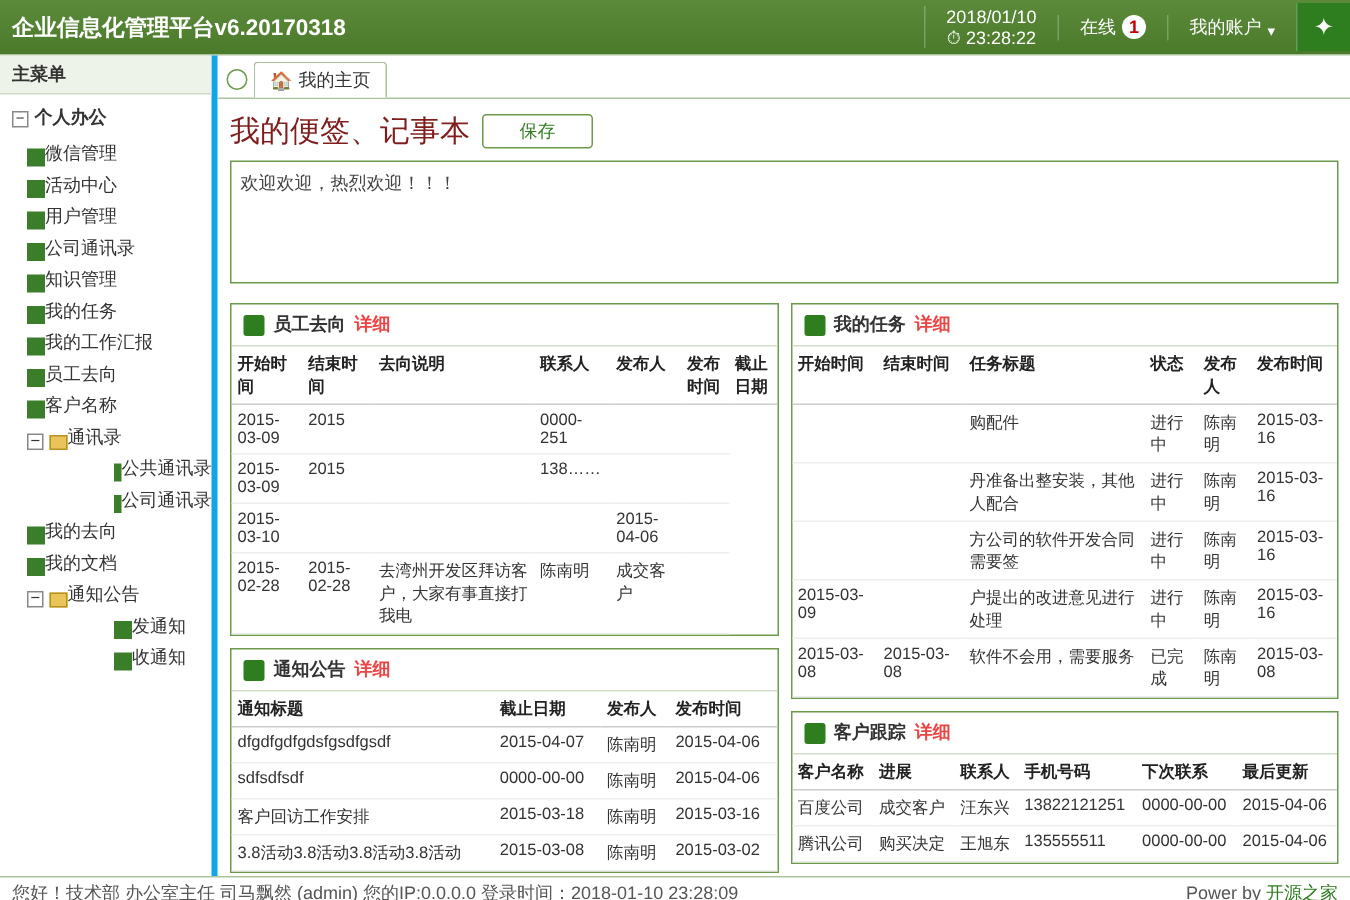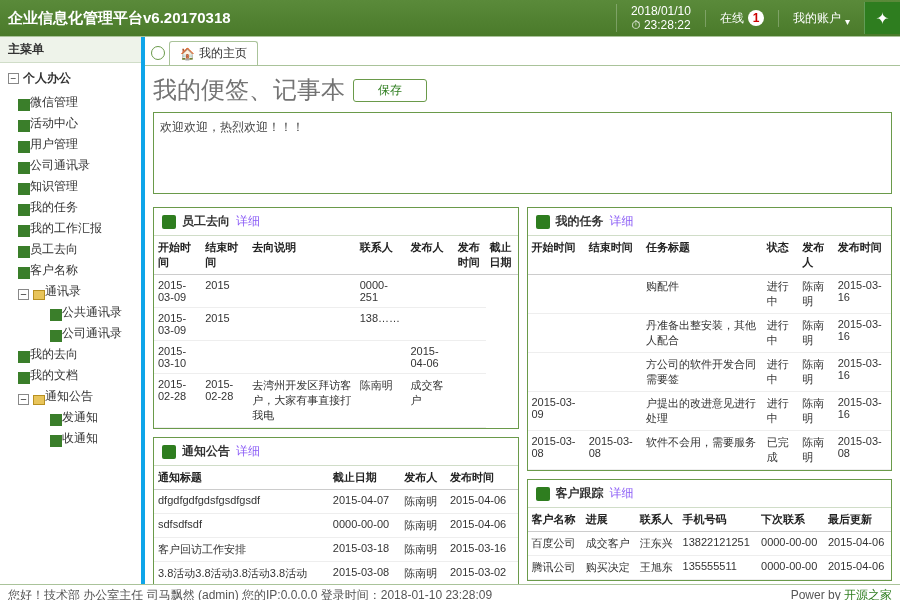--- a/index.html
+++ b/index.html
@@ -14,40 +14,40 @@
 .treebtn{width:36px;height:32px;background:#2e7d1f;display:flex;align-items:center;justify-content:center;border-left:1px solid rgba(255,255,255,.25)}
 .caret{font-size:10px}
 .wrap{display:flex;height:548px;border-top:1px solid #aac39a}
 .side{width:145px;border-right:4px solid #0ea5e9;display:flex;flex-direction:column;overflow:hidden}
 .sidehdr{background:#eef3ea;border-bottom:1px solid #d0ddc8;padding:4px 8px;font-weight:bold}
 .tree{flex:1;overflow:auto;padding:2px 0}
 .acc{border-top:1px solid #d0ddc8;padding:5px 8px;cursor:pointer}
 .acc:first-of-type{border-top:none}
 .acc .plus{display:inline-block;width:11px;height:11px;border:1px solid #888;text-align:center;line-height:9px;font-size:10px;margin-right:4px;background:#fff}
 .node{padding:2px 0 2px 18px;white-space:nowrap;cursor:pointer;display:flex;align-items:flex-end;gap:0}
-.node.sub2{padding-left:50px}
+.node.sub2{padding-left:76px}
 .ico{width:12px;height:12px;display:inline-block}
 .ico-file{background:#3a7e2a}
 .ico-folder{width:12px;height:10px;background:#e8c45a;border:1px solid #b89020}
 .minus{display:inline-block;width:11px;height:11px;border:1px solid #888;text-align:center;line-height:8px;font-size:11px;margin-right:4px;background:#fff}
 .content{flex:1;display:flex;flex-direction:column;overflow:hidden}
 .tabbar{border-bottom:1px solid #aac39a;padding:4px 6px 0;display:flex;align-items:center;gap:4px}
 .tab{border:1px solid #aac39a;border-bottom:none;padding:3px 10px;border-radius:3px 3px 0 0;background:#fff;display:flex;align-items:center;gap:4px}
 .refresh{width:14px;height:14px;border:1px solid #6a9a4a;border-radius:50%;position:relative;cursor:pointer}
 .main{flex:1;overflow:auto;padding:8px}
 .memo-hd{display:flex;align-items:center;gap:8px;margin-bottom:6px}
-.memo-hd h2{font-size:24px;font-weight:normal;color:#737373}
+.memo-hd h2{font-size:20px;font-weight:normal;color:#7f1d1d}
 .savebtn{border:1px solid #6a9a4a;background:#fff;color:#2e7d1f;padding:2px 24px;border-radius:3px;cursor:pointer}
 .memoarea{width:100%;height:82px;border:1px solid #6a9a4a;padding:6px;resize:none;color:#444}
 .panels{display:flex;gap:8px;margin-top:10px}
 .col{flex:1;display:flex;flex-direction:column;gap:8px}
 .panel{border:1px solid #6a9a4a}
 .panel-hd{padding:5px 8px;border-bottom:1px solid #d0ddc8;display:flex;align-items:center;gap:6px;font-weight:bold}
 .panel-hd .pico{width:14px;height:14px;background:#2e7d1f;border-radius:2px}
-.detail{color:#8b5cf6;font-weight:normal;cursor:pointer}
+.detail{color:#ef4444;font-weight:bold;cursor:pointer}
 table{width:100%;border-collapse:collapse}
 th,td{text-align:left;padding:4px 4px;font-size:11px;border-bottom:1px solid #eee;vertical-align:top}
 th{color:#222;font-weight:bold;border-bottom:1px solid #ccc}
 .footer{height:20px;border-top:1px solid #aac39a;padding:2px 8px;display:flex;font-size:11px;color:#555}
 .footer .pw{margin-left:auto}
 .footer a{color:#2e7d1f;text-decoration:none}
 </style>
 </head>
 <body>
 

